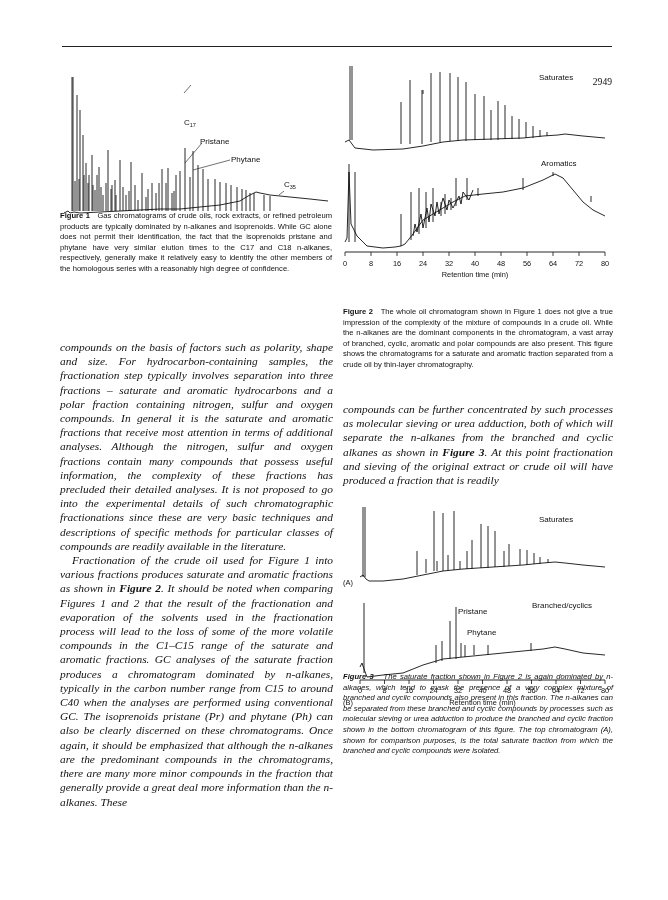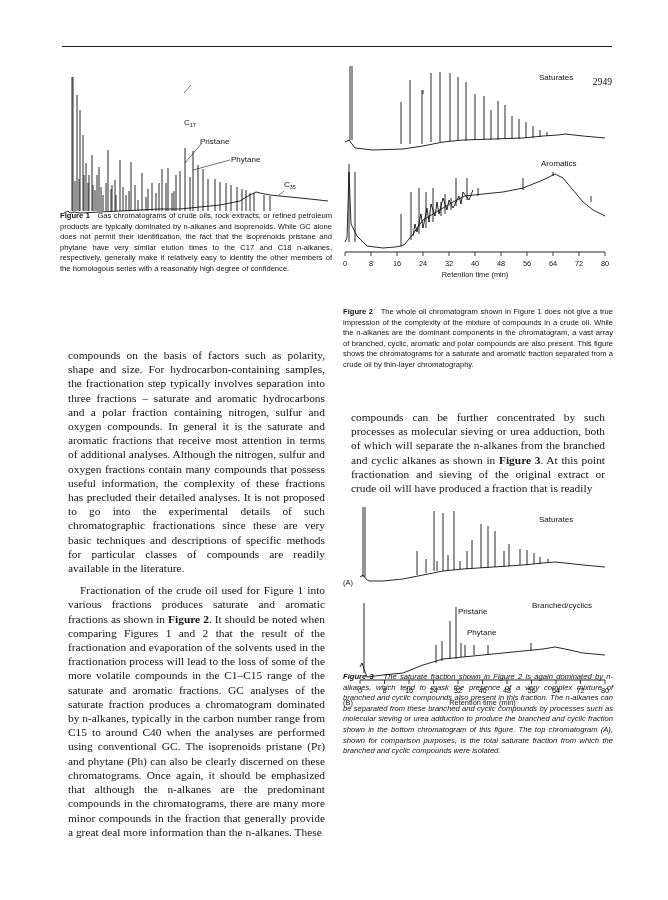--- a/index.html
+++ b/index.html
@@ -5,21 +5,21 @@
   html, body { margin:0; padding:0; background:#fff; }
   body { width:668px; height:900px; position:relative; overflow:hidden; color:#111; }
   .hdr { position:absolute; left:62px; top:30px; width:550px; height:16px; border-bottom:1px solid #222; }
   .hdr-title { position:absolute; right:48px; top:2px; font-family:"Liberation Sans", sans-serif; font-weight:bold; font-size:9.6px; letter-spacing:0.1px; }
   .hdr-page { position:absolute; right:0; top:2px; font-family:Liberation Serif, serif; font-size:9.6px;margin-top:44px; }
   .fig { position:absolute; }
   .fig svg { display:block; }
   .cap { position:absolute; font-family:"Liberation Sans", sans-serif; font-size:7.6px; line-height:10.6px; text-align:justify; }
   .cap b { font-weight:bold; }
   .body { position:absolute; font-family:"Liberation Serif", serif; font-size:11.4px; line-height:14.2px; text-align:justify; hyphens:manual; }
-  .body p { margin:8px; }
+  .body p { margin:0;font-style:italic; }
   .body p.ind { text-indent:12px; }
   .lbl { font-family:"Liberation Sans", sans-serif; font-size:8px; fill:#111; }
   .lbl-sm { font-family:"Liberation Sans", sans-serif; font-size:7.4px; fill:#111; }
 </style>
 </head>
 <body>
 
 <div class="hdr">
   <span class="hdr-page">2949</span>
 </div>

